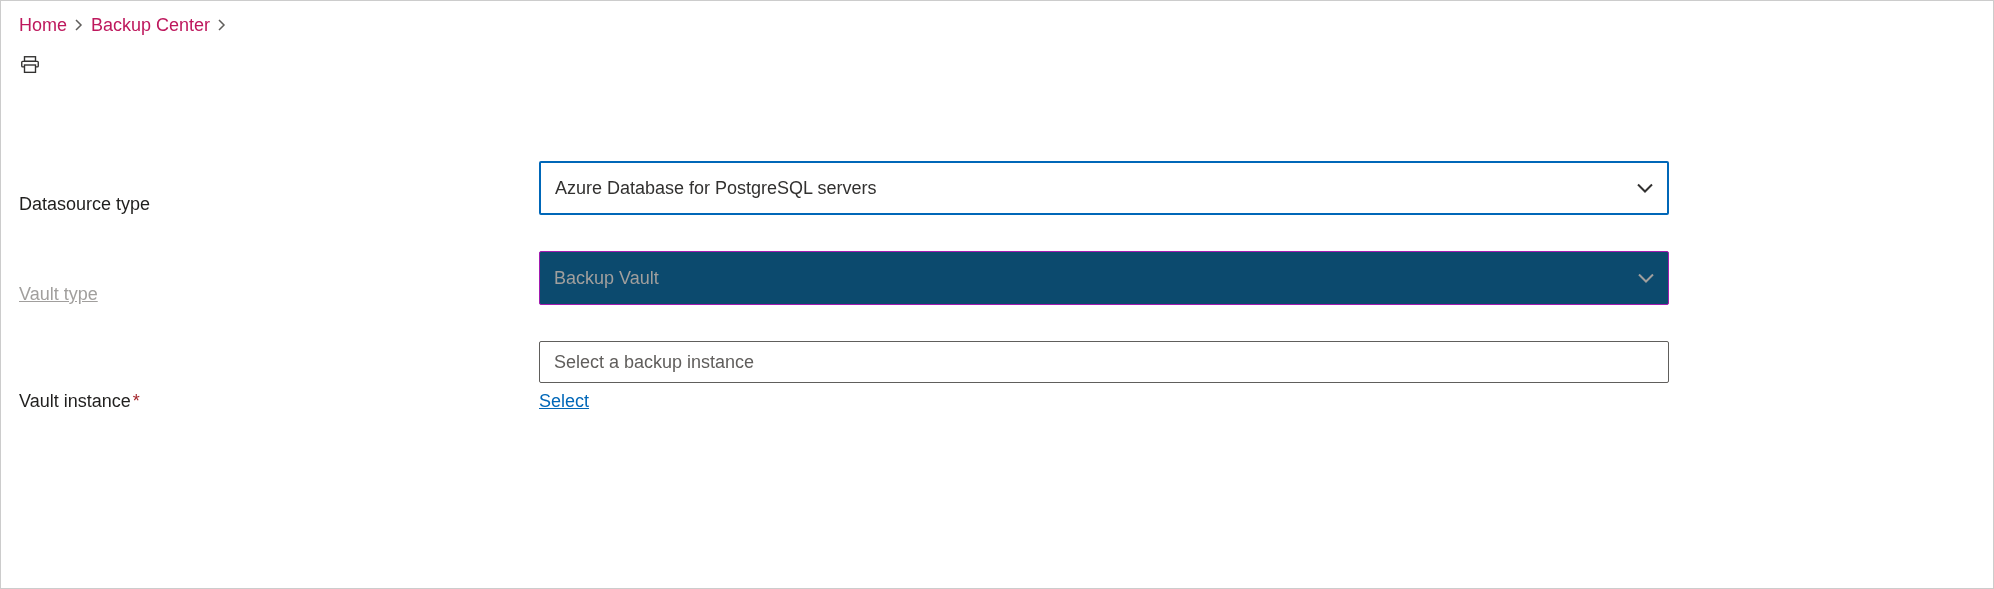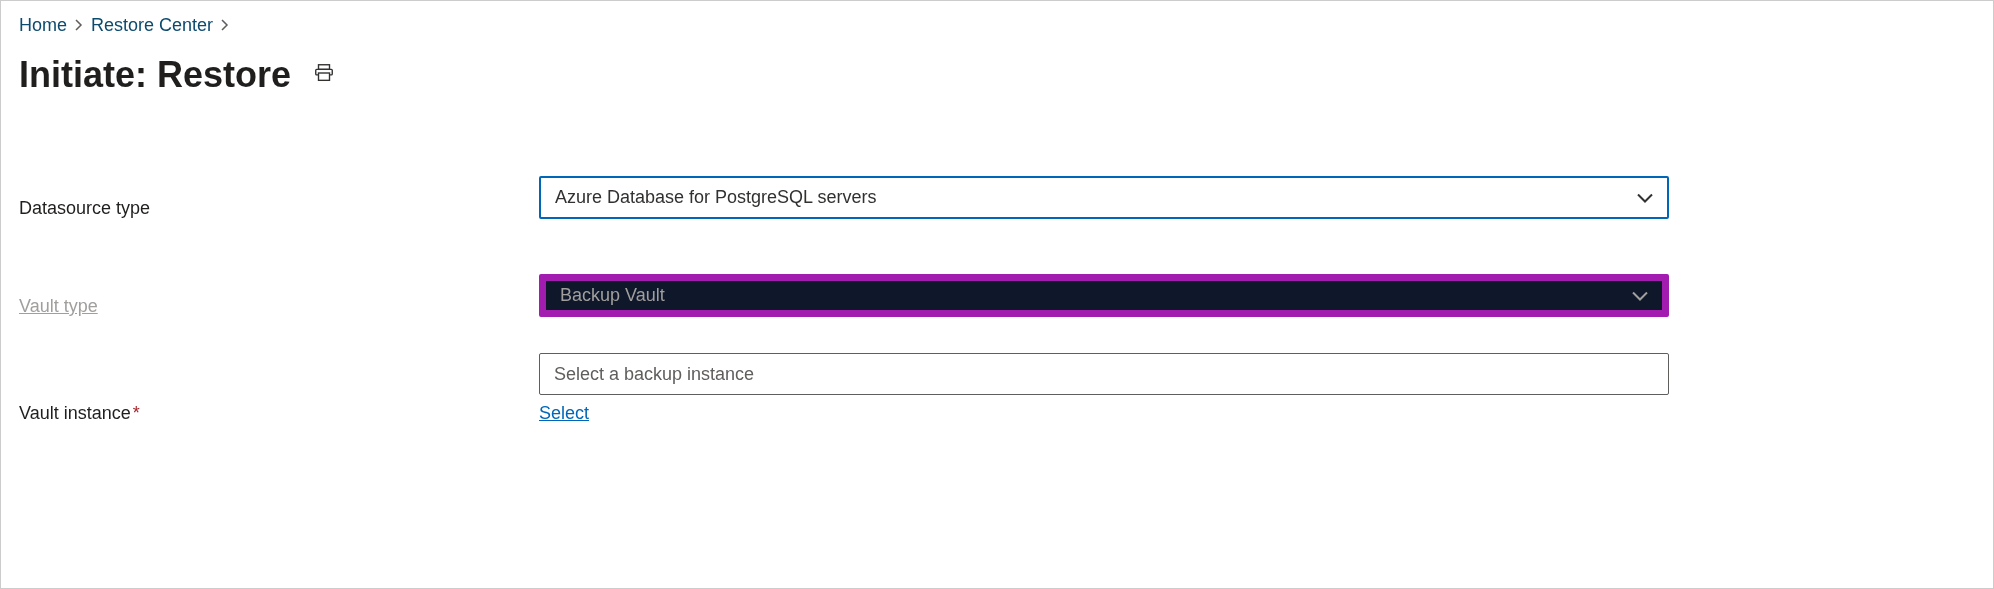--- a/index.html
+++ b/index.html
@@ -18,21 +18,21 @@
       padding: 14px 18px;
     }
     .breadcrumb {
       display: flex;
       align-items: center;
       gap: 8px;
       font-size: 18px;
       margin-bottom: 18px;
     }
     .breadcrumb a {
-      color: #0c4a6e;
+      color: #be185d;
       text-decoration: none;
     }
     .breadcrumb .chevron {
       color: #605e5c;
       font-size: 14px;
     }
     .title-row {
       display: flex;
       align-items: center;
       gap: 22px;
@@ -70,35 +70,34 @@
       margin-left: 2px;
     }
     .form-control-wrap {
       width: 1130px;
     }
     .select-control {
       position: relative;
       display: flex;
       align-items: center;
       width: 100%;
-      height: 43px;
+      height: 54px;
       padding: 0 40px 0 14px;
       border: 2px solid #0067b8;
       border-radius: 2px;
       background: #ffffff;
       font-size: 18px;
       color: #323130;
       cursor: pointer;
     }
     .select-control.disabled {
-      border: 7px solid #a21caf;
-      background: #0f172a;
+      border: 1px solid #a21caf;
+      background: #0c4a6e;
       color: #a19f9d;
       cursor: default;
-      margin-top: 19px;
     }
     .select-control .chevron-down {
       position: absolute;
       right: 14px;
       top: 50%;
       transform: translateY(-50%);
     }
     .select-control .chevron-down svg {
       width: 16px;
       height: 10px;
@@ -134,30 +133,29 @@
 </head>
 <body>
 
 <nav class="breadcrumb">
   <a href="#">Home</a>
   <span class="chevron">
     <svg width="8" height="12" viewBox="0 0 8 12">
         <path d="M1 1 L6 6 L1 11" stroke="#605e5c" stroke-width="1.5" fill="none"></path>
       </svg>
   </span>
-  <a href="#">Restore Center</a>
+  <a href="#">Backup Center</a>
   <span class="chevron">
     <svg width="8" height="12" viewBox="0 0 8 12">
         <path d="M1 1 L6 6 L1 11" stroke="#605e5c" stroke-width="1.5" fill="none"></path>
       </svg>
   </span>
 </nav>
 
 <div class="title-row">
-  <h1 class="page-title">Initiate: Restore</h1>
   <span class="print-icon">
     <svg viewBox="0 0 24 24">
       <rect x="6" y="3" width="12" height="5"></rect>
       <path d="M6 14 H4 a1 1 0 0 1 -1 -1 V9 a1 1 0 0 1 1 -1 H20 a1 1 0 0 1 1 1 V13 a1 1 0 0 1 -1 1 H18"></path>
       <rect x="6" y="12" width="12" height="8"></rect>
     </svg>
   </span>
 </div>
 
 <div class="form-row">

